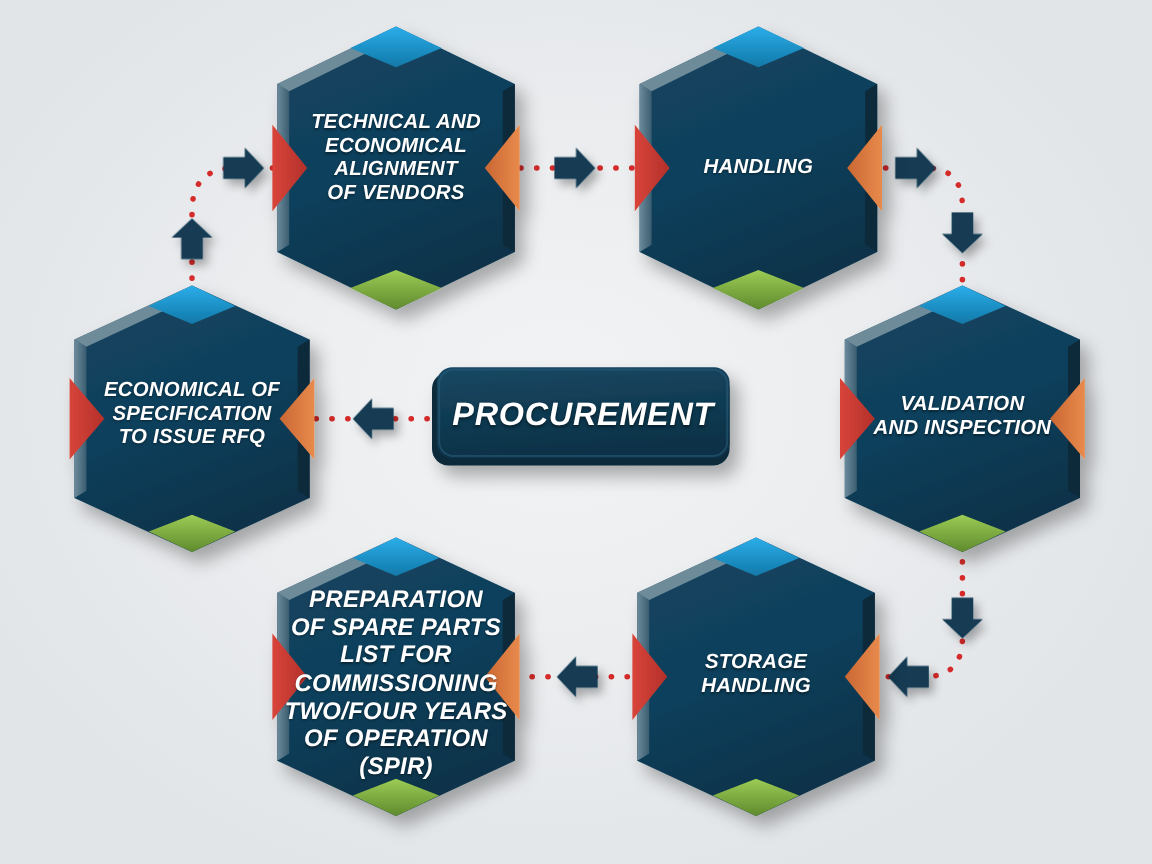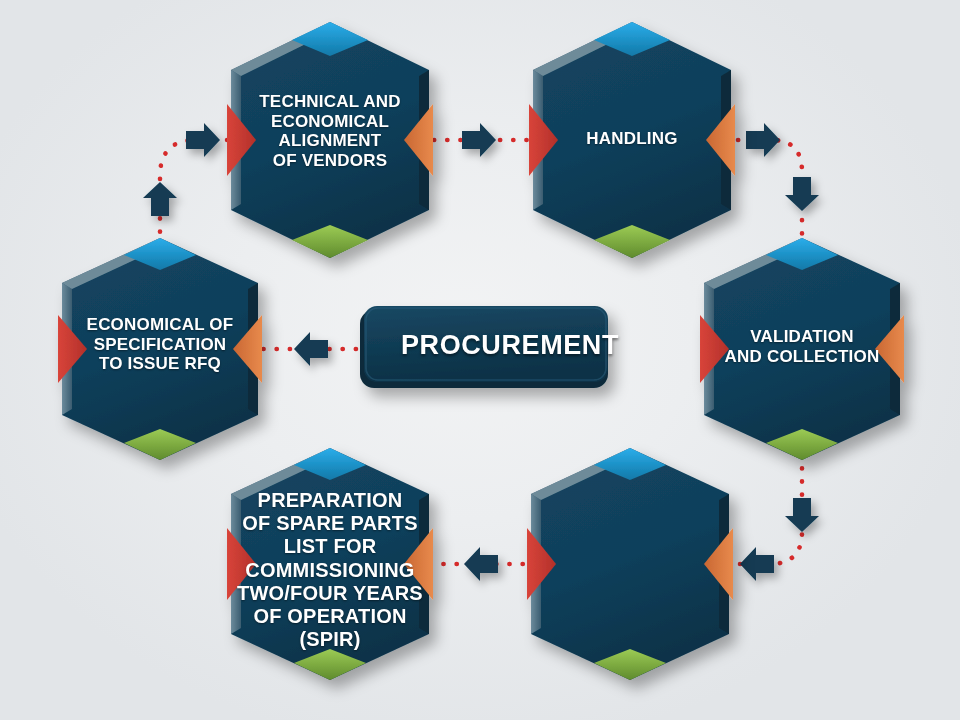--- a/index.html
+++ b/index.html
@@ -6,20 +6,21 @@
   body{
     width:960px;height:720px;overflow:hidden;
     font-family:"Liberation Sans", sans-serif;
     background:#e8eaec;
   }
   #stage{
     position:relative;width:960px;height:720px;
     background:
       radial-gradient(ellipse 520px 420px at 48% 46%, #f2f3f4 0%, #eceef0 45%, #e2e5e8 100%);
     overflow:hidden;
+    font-style:italic;
   }
   #svgroot{position:absolute;left:0;top:0;width:960px;height:720px;}
 
   .node-label{
     position:absolute;
     color:#ffffff;
     font-weight:bold;
     text-align:center;
     line-height:1.16;
     letter-spacing:0.2px;
@@ -213,26 +214,28 @@
 ALIGNMENT
 OF VENDORS</div>
 
   <div class="node-label" style="left:538px;top:129px;width:188px;font-size:17px;">HANDLING</div>
 
   <div class="node-label" style="left:68px;top:315px;width:184px;font-size:17px;">ECONOMICAL OF
 SPECIFICATION
 TO ISSUE RFQ</div>
 
   <div class="node-label" style="left:706px;top:327px;width:192px;font-size:17px;">VALIDATION
-AND COLLECTION</div>
-
+AND INSPECTION</div>
+
+  <div class="node-label" style="left:536px;top:542px;width:188px;font-size:17px;">STORAGE
+HANDLING</div>
 
   <div class="node-label" style="left:234px;top:489px;width:192px;font-size:20px;">PREPARATION
 OF SPARE PARTS
 LIST FOR
 COMMISSIONING
 TWO/FOUR YEARS
 OF OPERATION
 (SPIR)</div>
 
-  <div class="center-label" style="left:364px;top:330px;width:244px;font-size:27px;padding-left:24px;">PROCUREMENT</div>
+  <div class="center-label" style="left:364px;top:330px;width:244px;font-size:27px;">PROCUREMENT</div>
 
 </div>
 
 </body></html>

